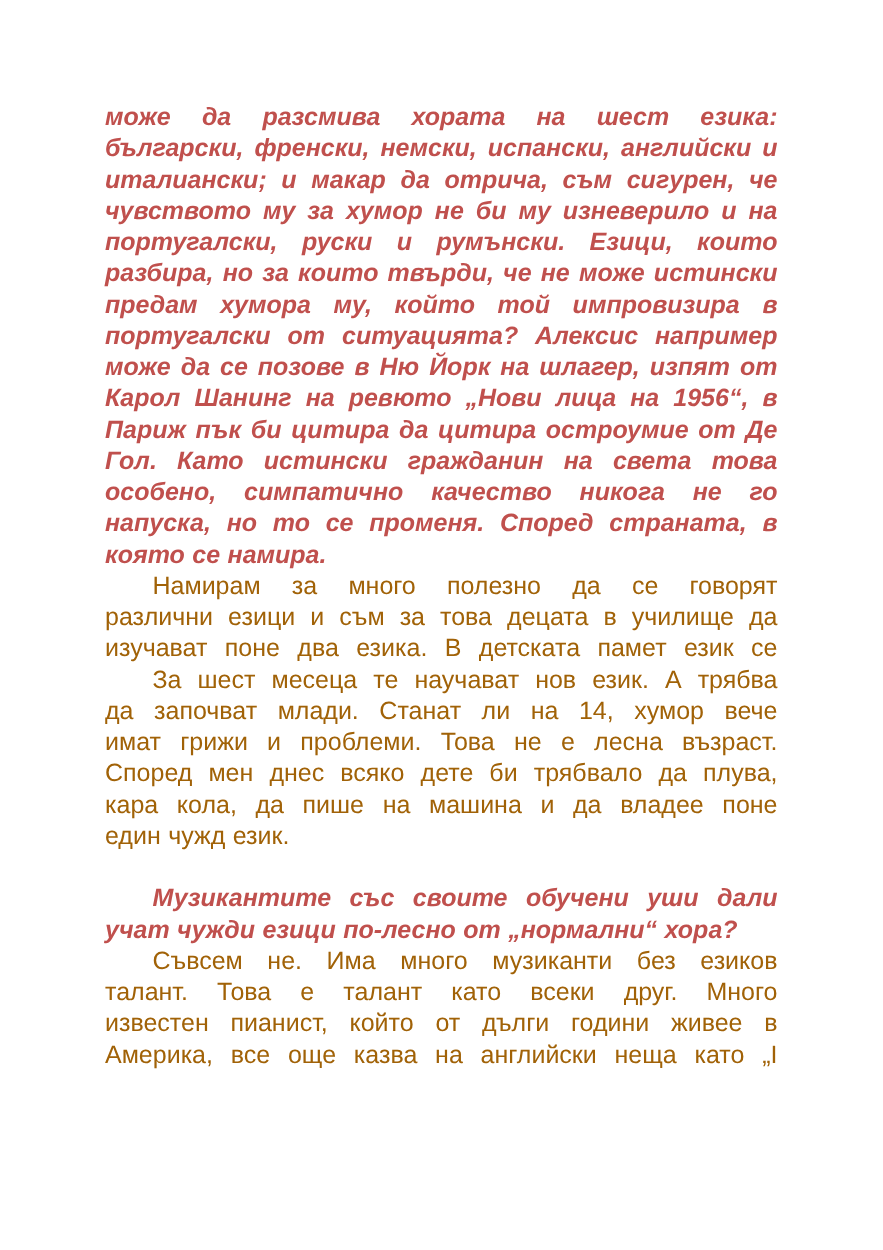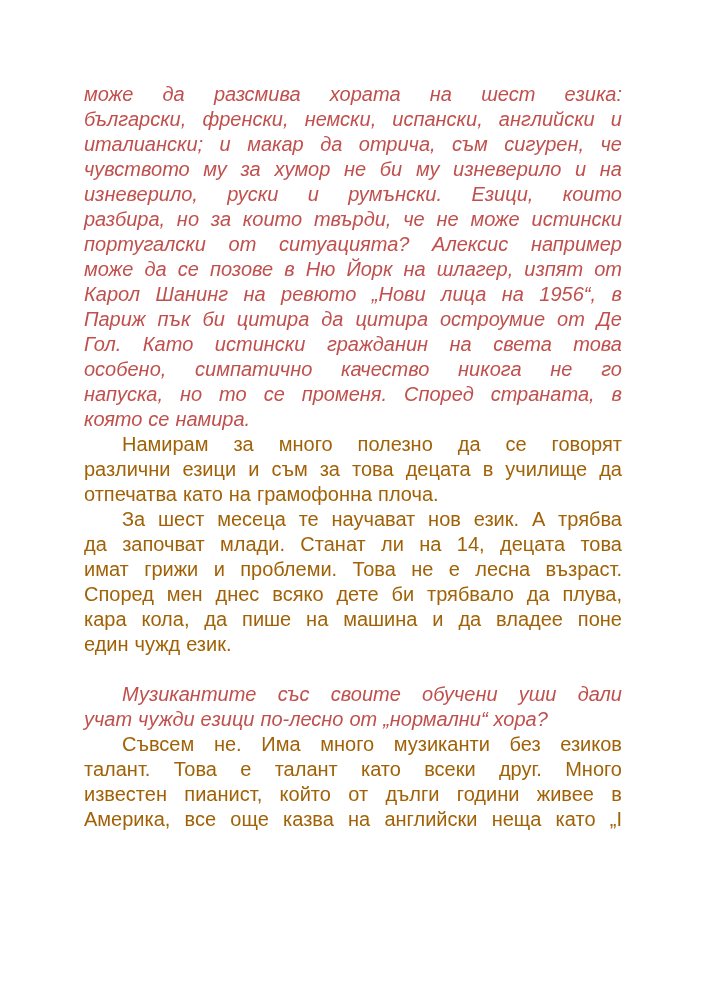--- a/index.html
+++ b/index.html
@@ -26,20 +26,21 @@
   .para {
     margin: 0;
     padding: 0;
   }
   .para.space-before {
     margin-top: 25px;
   }
   .para.red {
     color: #c0504d;
     font-style: italic;
+    font-weight: bold;
   }
   .para.black {
     color: #a16207;
     font-style: normal;
   }
   .line {
     font-size: 20px;
     line-height: 25px;
     text-align: justify;
     text-align-last: justify;
@@ -57,39 +58,40 @@
 </head>
 <body>
 
 <div class="page">
   <div class="text-body">
       <div class="para red">
         <div class="line">може да разсмива хората на шест езика:</div>
         <div class="line">български, френски, немски, испански, английски и</div>
         <div class="line">италиански; и макар да отрича, съм сигурен, че</div>
         <div class="line">чувството му за хумор не би му изневерило и на</div>
-        <div class="line">изневерило, руски и румънски. Езици, които</div>
+        <div class="line">португалски, руски и румънски. Езици, които</div>
         <div class="line">разбира, но за които твърди, че не може истински</div>
+        <div class="line">предам хумора му, който той импровизира в</div>
         <div class="line">португалски от ситуацията? Алексис например</div>
         <div class="line">може да се позове в Ню Йорк на шлагер, изпят от</div>
         <div class="line">Карол Шанинг на ревюто „Нови лица на 1956“, в</div>
         <div class="line">Париж пък би цитира да цитира остроумие от Де</div>
         <div class="line">Гол. Като истински гражданин на света това</div>
         <div class="line">особено, симпатично качество никога не го</div>
         <div class="line">напуска, но то се променя. Според страната, в</div>
         <div class="line no-justify-last">която се намира.</div>
       </div>
       <div class="para black">
         <div class="line indent">Намирам за много полезно да се говорят</div>
         <div class="line">различни езици и съм за това децата в училище да</div>
-        <div class="line no-justify-last">отпечатва като на грамофонна плоча.</div>
+        <div class="line">изучават поне два езика. В детската памет език се</div>
       </div>
       <div class="para black">
         <div class="line indent">За шест месеца те научават нов език. А трябва</div>
-        <div class="line">да започват млади. Станат ли на 14, децата това</div>
+        <div class="line">да започват млади. Станат ли на 14, хумор вече</div>
         <div class="line">имат грижи и проблеми. Това не е лесна възраст.</div>
         <div class="line">Според мен днес всяко дете би трябвало да плува,</div>
         <div class="line">кара кола, да пише на машина и да владее поне</div>
         <div class="line no-justify-last">един чужд език.</div>
       </div>
       <div class="para red space-before">
         <div class="line indent">Музикантите със своите обучени уши дали</div>
         <div class="line no-justify-last">учат чужди езици по-лесно от „нормални“ хора?</div>
       </div>
       <div class="para black">

